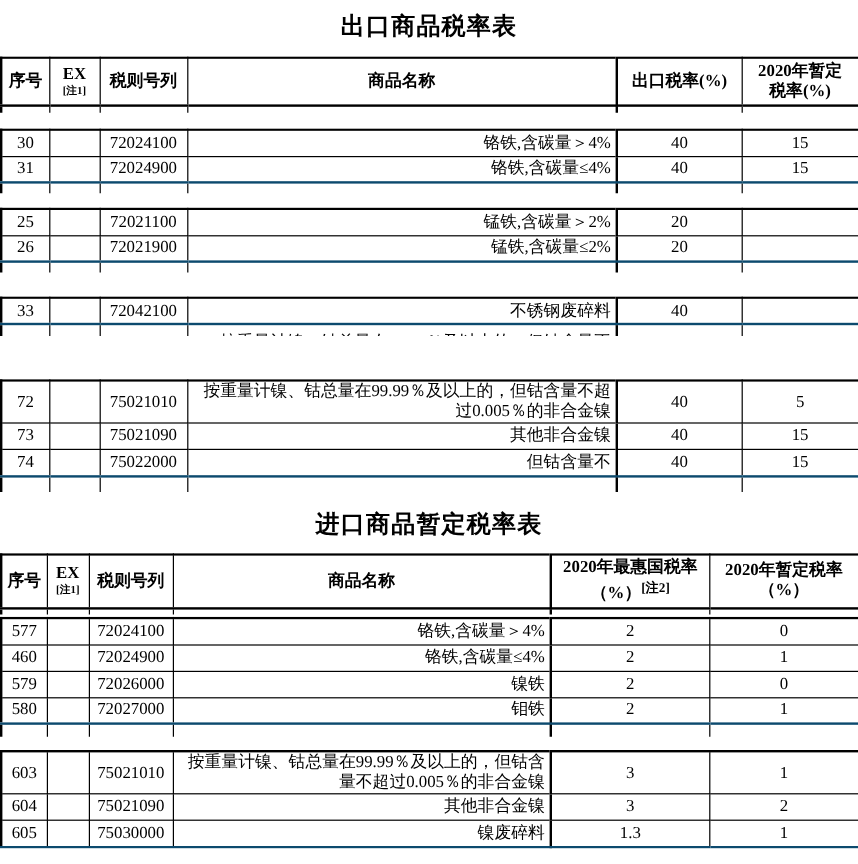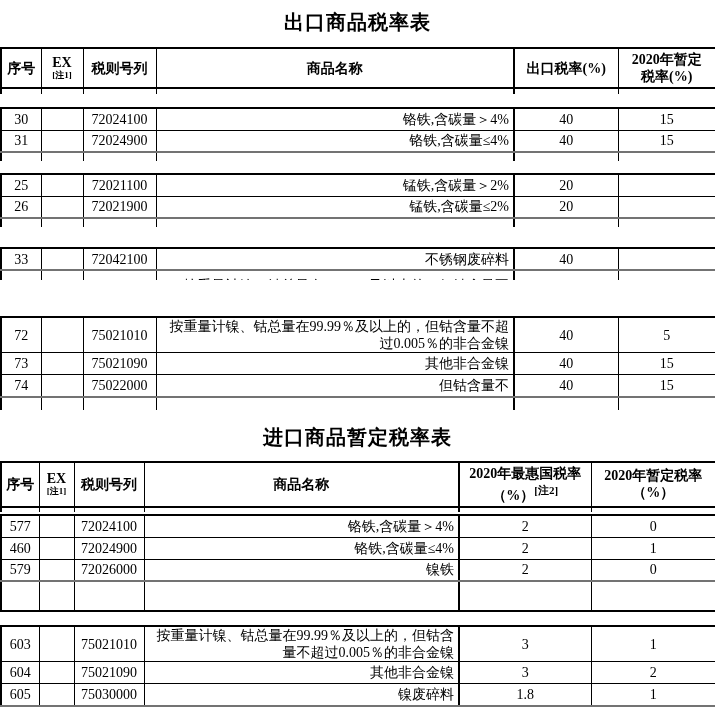--- a/index.html
+++ b/index.html
@@ -10,21 +10,21 @@
          font-size:20px;font-weight:bold;line-height:24px;margin:0;letter-spacing:1px;}
   #export-title{margin-top:10px;}
   #import-title{margin-top:15px;}
   .frag{overflow:hidden;}
   table{border-collapse:collapse;table-layout:fixed;width:715px;border:2px solid #000;}
   th,td{border:1px solid #000;padding:0 4px;font-size:14px;vertical-align:middle;}
   th{font-weight:bold;text-align:center;line-height:17px;padding:2px 4px;border-bottom:2px solid #000;}
   td{text-align:center;height:22px;line-height:17px;}
   td.col-name{text-align:right;}
   th.col-name,td.col-name{border-right-width:2px;}
-  tbody.main tr:last-child td{border-bottom:2px solid #737373;}
+  tbody.main tr:last-child td{border-bottom:2px solid #0c4a6e;}
   tbody.clip td{border-top:2px solid #000;height:30px;}
   .h1 th{height:40px;}
   .h2 th{height:44px;}
   .ex-main{line-height:14px;}
   .ex-note{font-size:9px;line-height:10px;font-weight:bold;}
   sup.note{font-size:11px;}
   th.pad-wide{padding:0 10px;}
   
   #export-header-frag{margin-top:13px;height:47px;}
   #export-frag-0{margin-top:13px;height:54px;}
@@ -314,20 +314,28 @@
             <td class="col-rate2">1</td>
           </tr>
           <tr>
             <td class="col-no">579</td>
             <td class="col-ex"></td>
             <td class="col-code">72026000</td>
             <td class="col-name">镍铁</td>
             <td class="col-rate1">2</td>
             <td class="col-rate2">0</td>
           </tr>
+          <tr>
+            <td class="col-no">580</td>
+            <td class="col-ex"></td>
+            <td class="col-code">72027000</td>
+            <td class="col-name">钼铁</td>
+            <td class="col-rate1">2</td>
+            <td class="col-rate2">1</td>
+          </tr>
         </tbody>
       <tbody class="clip">
         <tr>
             <td class="col-no"></td>
             <td class="col-ex"></td>
             <td class="col-code"></td>
             <td class="col-name"></td>
             <td class="col-rate1"></td>
             <td class="col-rate2"></td>
           </tr>
@@ -360,20 +368,20 @@
             <td class="col-code">75021090</td>
             <td class="col-name">其他非合金镍</td>
             <td class="col-rate1">3</td>
             <td class="col-rate2">2</td>
           </tr>
           <tr>
             <td class="col-no">605</td>
             <td class="col-ex"></td>
             <td class="col-code">75030000</td>
             <td class="col-name">镍废碎料</td>
-            <td class="col-rate1">1.8</td>
+            <td class="col-rate1">1.3</td>
             <td class="col-rate2">1</td>
           </tr>
         </tbody>
     </table>
   </div>
 
 </div>
 
 </body></html>

